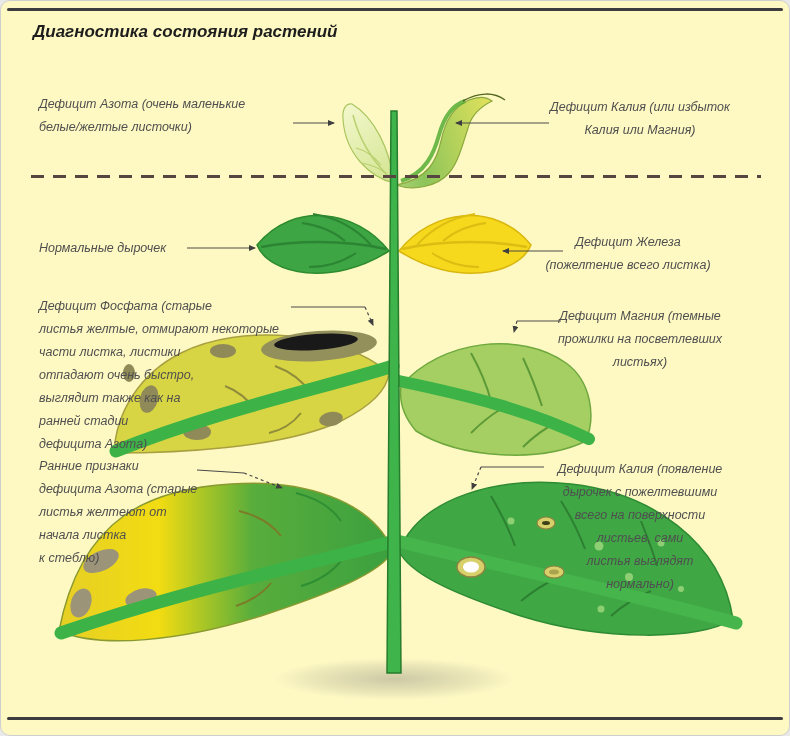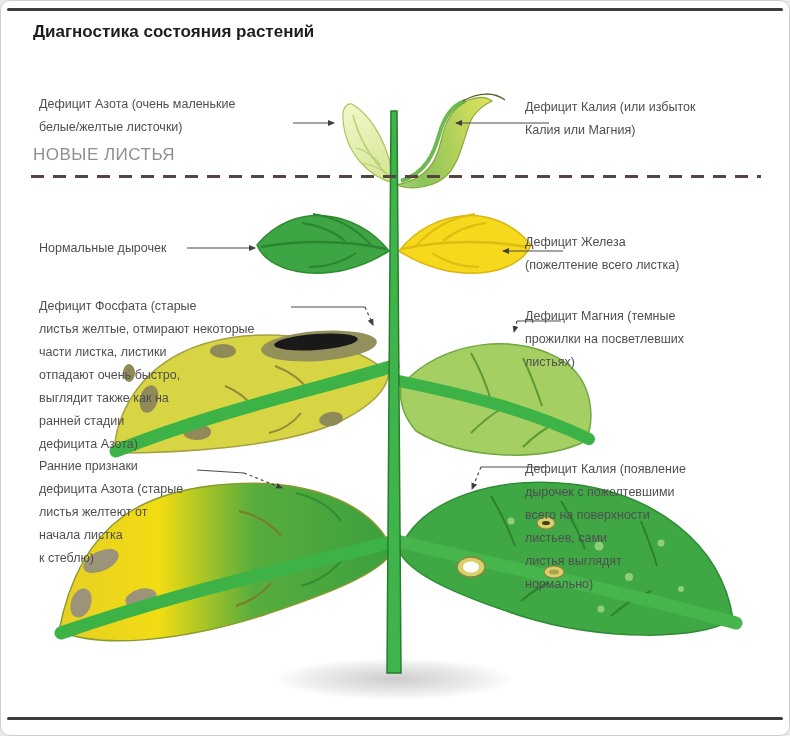--- a/index.html
+++ b/index.html
@@ -1,29 +1,29 @@
 <!DOCTYPE html>
 <html><head>
 <meta charset="utf-8">
 <style>
   html,body{margin:0;padding:0;background:#e9e9e9;}
   #canvas{
-    position:relative;width:790px;height:736px;background:#ffffff;
+    position:relative;width:790px;height:736px;background:#fef9c3;
     font-family:"Liberation Sans","DejaVu Sans",sans-serif;
-    border:1px solid #cfcfcf;border-radius:10px;overflow:hidden;box-sizing:border-box;
+    border:1px solid #cfcfcf;border-radius:10px;overflow:hidden;box-sizing:border-box;font-style:italic;
   }
   .hline{position:absolute;left:6px;right:6px;height:3px;background:#3d3d3d;border-radius:2px;}
   #page-title{
     position:absolute;left:32px;top:21px;font-size:17px;font-weight:bold;color:#1d1d1d;
   }
   .callout{
     position:absolute;font-size:12.5px;line-height:23px;color:#4f4f4f;
     white-space:pre-line;
   }
-  .callout.right{text-align:left;}
+  .callout.right{text-align:center;}
   .zone-header{
     position:absolute;left:32px;font-size:17px;color:#8f8f8f;letter-spacing:0.5px;
   }
   #divider{
     position:absolute;top:174px;left:30px;width:730px;height:3px;
     background:repeating-linear-gradient(90deg,#564540 0 13px,transparent 13px 22px);
   }
   #plant-svg{position:absolute;left:0;top:0;}
 </style>
 </head>
@@ -163,42 +163,41 @@
       <path d="M364,306 L372,324" stroke-dasharray="3,3" marker-end="url(#ah)"></path>
       <path d="M560,320 L516,320"></path>
       <path d="M516,320 L513,331" stroke-dasharray="3,3" marker-end="url(#ah)"></path>
       <path d="M196,469 L243,472"></path>
       <path d="M243,472 L281,487" stroke-dasharray="3,3" marker-end="url(#ah)"></path>
       <path d="M543,466 L480,466"></path>
       <path d="M480,466 L471,488" stroke-dasharray="3,3" marker-end="url(#ah)"></path>
     </g>
   </svg>
 
-  <div class="zone-header" style="top:144px">НОВЫЕ ЛИСТЬЯ</div>
   <div id="divider"></div>
 
   <div class="callout" style="left:38px;top:92px;width:245px">Дефицит Азота (очень маленькие
 белые/желтые листочки)</div>
   <div class="callout" style="left:38px;top:236px;width:200px">Нормальные дырочек</div>
   <div class="callout" style="left:38px;top:294px;width:250px">Дефицит Фосфата (старые
 листья желтые, отмирают некоторые
 части листка, листики
 отпадают очень быстро,
 выглядит также как на
 ранней стадии
 дефицита Азота)</div>
   <div class="callout" style="left:38px;top:454px;width:200px">Ранние признаки
 дефицита Азота (старые
 листья желтеют от
 начала листка
 к стеблю)</div>
 
   <div class="callout right" style="right:34px;top:95px;width:230px">Дефицит Калия (или избыток
 Калия или Магния)</div>
-  <div class="callout right" style="right:34px;top:230px;width:230px">Дефицит Железа
+  <div class="callout right" style="right:46px;top:230px;width:230px">Дефицит Железа
 (пожелтение всего листка)</div>
   <div class="callout right" style="right:34px;top:304px;width:230px">Дефицит Магния (темные
 прожилки на посветлевших
 листьях)</div>
   <div class="callout right" style="right:34px;top:457px;width:230px">Дефицит Калия (появление
 дырочек с пожелтевшими
 всего на поверхности
 листьев, сами
 листья выглядят
 нормально)</div>

